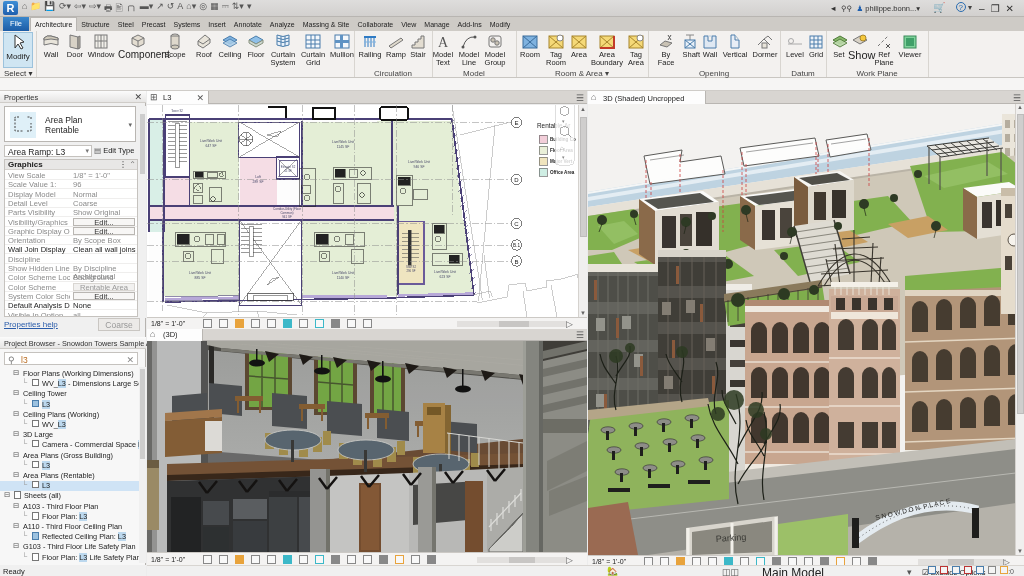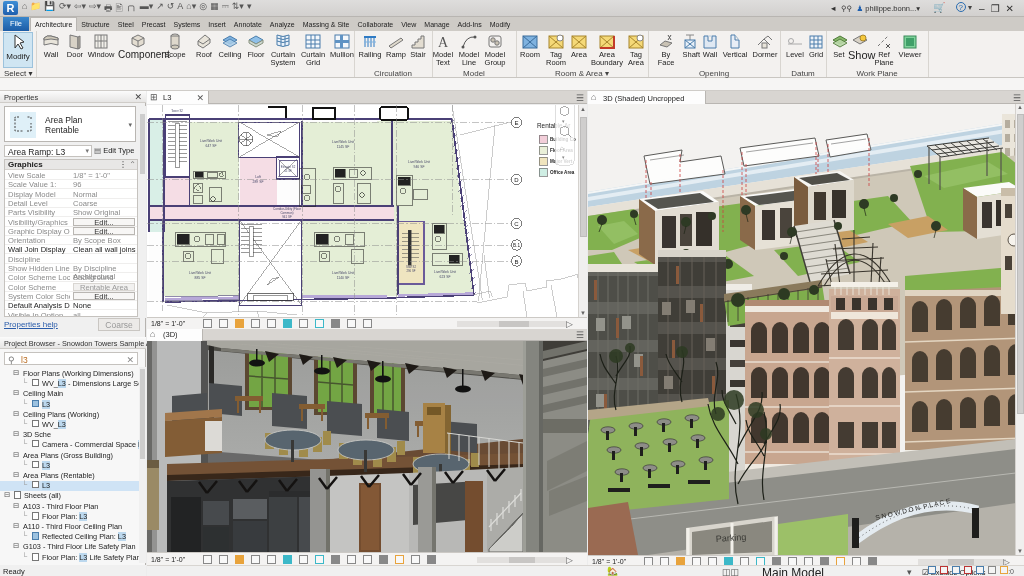--- a/index.html
+++ b/index.html
@@ -314,39 +314,39 @@
           <span style="position:absolute;left:13px;top:-1px;color:#555;">⊟</span>
           <span style="position:absolute;left:23px;top:0px;color:#222;">Floor Plans (Working Dimensions)</span>
         </div>
         <div style="position:absolute;left:0;top:10.2px;width:140px;height:10px;font-size:7.3px;white-space:nowrap;">
           <span style="position:absolute;left:22px;top:-1px;color:#999;">└</span>
           <span style="position:absolute;left:32px;top:0px;"><span style="display:inline-block;width:7px;height:7px;border:1px solid #777;background:#fff;"></span></span>
           <span style="position:absolute;left:42px;top:0px;color:#222;">WV_<span style="background:#bcd8ee;">L3</span> - Dimensions Large Scale</span>
         </div>
         <div style="position:absolute;left:0;top:20.4px;width:140px;height:10px;font-size:7.3px;white-space:nowrap;">
           <span style="position:absolute;left:13px;top:-1px;color:#555;">⊟</span>
-          <span style="position:absolute;left:23px;top:0px;color:#222;">Ceiling Main</span>
+          <span style="position:absolute;left:23px;top:0px;color:#222;">Ceiling Tower</span>
         </div>
         <div style="position:absolute;left:0;top:30.599999999999998px;width:140px;height:10px;font-size:7.3px;white-space:nowrap;">
           <span style="position:absolute;left:22px;top:-1px;color:#999;">└</span>
           <span style="position:absolute;left:32px;top:0px;"><span style="display:inline-block;width:7px;height:7px;border:1px solid #4a7dab;background:#9cc2e0;"></span></span>
           <span style="position:absolute;left:42px;top:0px;color:#222;"><span style="background:#bcd8ee;">L3</span></span>
         </div>
         <div style="position:absolute;left:0;top:40.8px;width:140px;height:10px;font-size:7.3px;white-space:nowrap;">
           <span style="position:absolute;left:13px;top:-1px;color:#555;">⊟</span>
           <span style="position:absolute;left:23px;top:0px;color:#222;">Ceiling Plans (Working)</span>
         </div>
         <div style="position:absolute;left:0;top:51px;width:140px;height:10px;font-size:7.3px;white-space:nowrap;">
           <span style="position:absolute;left:22px;top:-1px;color:#999;">└</span>
           <span style="position:absolute;left:32px;top:0px;"><span style="display:inline-block;width:7px;height:7px;border:1px solid #777;background:#fff;"></span></span>
           <span style="position:absolute;left:42px;top:0px;color:#222;">WV_<span style="background:#bcd8ee;">L3</span></span>
         </div>
         <div style="position:absolute;left:0;top:61.2px;width:140px;height:10px;font-size:7.3px;white-space:nowrap;">
           <span style="position:absolute;left:13px;top:-1px;color:#555;">⊟</span>
-          <span style="position:absolute;left:23px;top:0px;color:#222;">3D Sche</span>
+          <span style="position:absolute;left:23px;top:0px;color:#222;">3D Large</span>
         </div>
         <div style="position:absolute;left:0;top:71.4px;width:140px;height:10px;font-size:7.3px;white-space:nowrap;">
           <span style="position:absolute;left:22px;top:-1px;color:#999;">└</span>
           <span style="position:absolute;left:32px;top:0px;"><span style="display:inline-block;width:7px;height:7px;border:1px solid #777;background:#fff;"></span></span>
           <span style="position:absolute;left:42px;top:0px;color:#222;">Camera - Commercial Space <span style="background:#bcd8ee;">L3</span></span>
         </div>
         <div style="position:absolute;left:0;top:81.60000000000001px;width:140px;height:10px;font-size:7.3px;white-space:nowrap;">
           <span style="position:absolute;left:13px;top:-1px;color:#555;">⊟</span>
           <span style="position:absolute;left:23px;top:0px;color:#222;">Area Plans (Gross Building)</span>
         </div>

